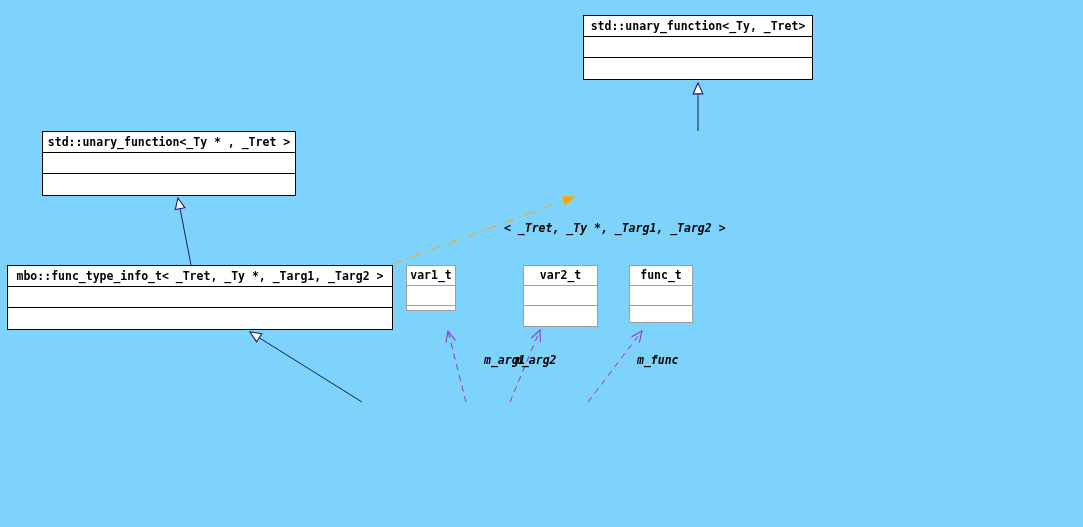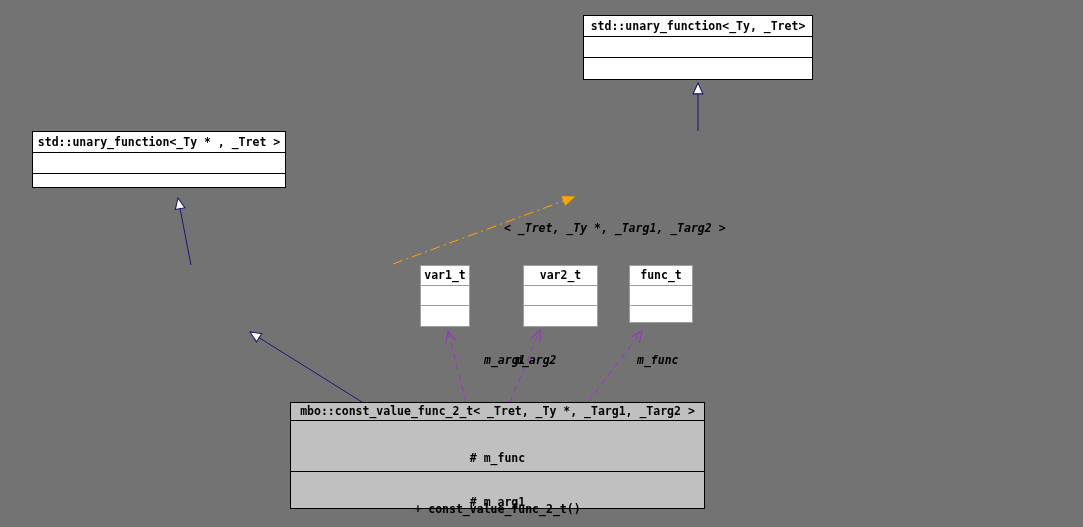--- a/index.html
+++ b/index.html
@@ -1,19 +1,19 @@
 <!DOCTYPE html>
 <html><head>
 <meta charset="utf-8">
 <style>
   html,body{margin:0;padding:0;background:#ffffff;}
   #canvas{
     position:relative;
     width:1083px;height:527px;
-    background:#737373;
+    background:#7dd3fc;
     font-family:"DejaVu Sans Mono", monospace;
     font-weight:bold;
     font-size:11.5px;
     color:#000;
     overflow:hidden;
   }
   #edges{position:absolute;left:0;top:0;pointer-events:none;}
   .cbox{
     position:absolute;
     border:1px solid #000;
@@ -75,61 +75,50 @@
     <line x1="510" y1="402" x2="540" y2="330" stroke="#9932cc" stroke-width="1" stroke-dasharray="6,5" marker-end="url(#arr-usage)"></line>
     <line x1="588" y1="402" x2="642" y2="331" stroke="#9932cc" stroke-width="1" stroke-dasharray="6,5" marker-end="url(#arr-usage)"></line>
   </svg>
 
   <div class="cbox" style="left:583px;top:15px;width:230px;height:65px">
     <div class="c-title">std::unary_function&lt;_Ty, _Tret&gt;</div>
     <div class="c-row"></div>
     <div class="c-row last"></div>
   </div>
 
-  <div class="cbox" style="left:32px;top:131px;width:254px;height:57px">
+  <div class="cbox" style="left:42px;top:131px;width:254px;height:65px">
     <div class="c-title">std::unary_function&lt;_Ty * , _Tret &gt;</div>
     <div class="c-row"></div>
     <div class="c-row last"></div>
   </div>
 
 
+  <div class="cbox" style="left:7px;top:265px;width:386px;height:65px">
+    <div class="c-title">mbo::func_type_info_t&lt; _Tret, _Ty *, _Targ1, _Targ2 &gt;</div>
+    <div class="c-row"></div>
+    <div class="c-row last"></div>
+  </div>
 
-  <div class="cbox small" style="left:420px;top:265px;width:50px;height:62px">
+  <div class="cbox small" style="left:406px;top:265px;width:50px;height:46px">
     <div class="c-title">var1_t</div>
     <div class="c-row"></div>
     <div class="c-row last"></div>
   </div>
 
   <div class="cbox small" style="left:523px;top:265px;width:75px;height:62px">
     <div class="c-title">var2_t</div>
     <div class="c-row"></div>
     <div class="c-row last"></div>
   </div>
 
   <div class="cbox small" style="left:629px;top:265px;width:64px;height:58px">
     <div class="c-title">func_t</div>
     <div class="c-row"></div>
     <div class="c-row last"></div>
   </div>
 
-  <div class="cbox current" style="left:290px;top:402px;width:415px;height:107px">
-    <div class="c-title">mbo::const_value_func_2_t&lt; _Tret, _Ty *, _Targ1, _Targ2 &gt;</div>
-    <div class="c-attrs">
-      <div class="block">
-        <div class="line"># m_func</div>
-        <div class="line"># m_arg1</div>
-        
-      </div>
-    </div>
-    <div class="c-methods">
-      <div class="block">
-        <div class="line">+ const_value_func_2_t()</div>
-        
-      </div>
-    </div>
-  </div>
 
   <div class="edge-label" style="left:504px;top:221px">&lt; _Tret, _Ty *, _Targ1, _Targ2 &gt;</div>
   <div class="edge-label" style="left:484px;top:353px">m_arg1</div>
   <div class="edge-label" style="left:515px;top:353px">m_arg2</div>
   <div class="edge-label" style="left:637px;top:353px">m_func</div>
 
 </div>
 
 </body></html>

